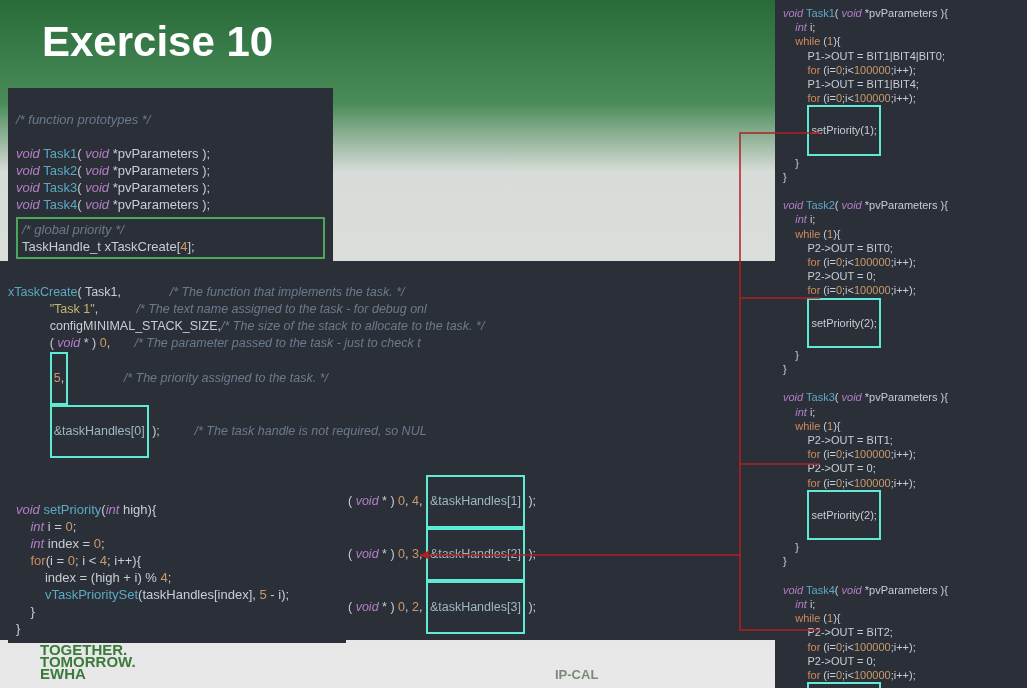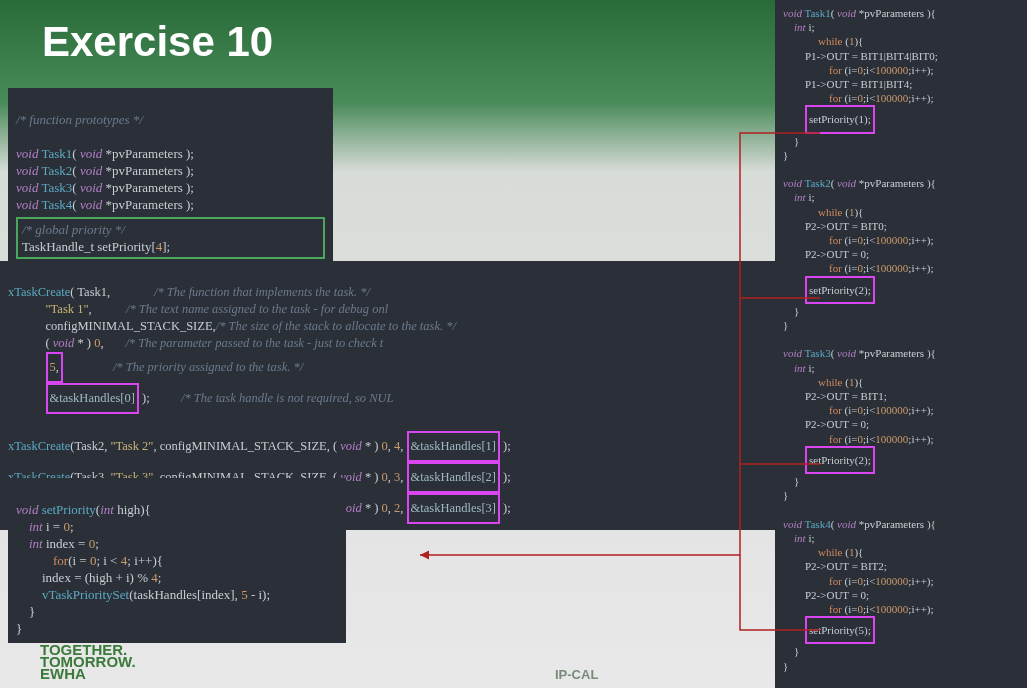--- a/index.html
+++ b/index.html
@@ -16,34 +16,34 @@
     top: 18px;
     left: 42px;
     color: #fff;
     font-size: 42px;
     font-weight: bold;
   }
   .codebox {
     position: absolute;
     background: #2b3038;
     color: #c8cdd4;
-    font-family: Liberation Serif, serif;
+    font-family: Liberation Sans, sans-serif;
     font-size: 13px;
     line-height: 17px;
     padding: 6px 8px;
     white-space: pre;
   }
   .c-comment { color: #6b7a8c; font-style: italic; text-align: center; }
   .c-type    { color: #b27fc6; font-style: italic; }
   .c-func    { color: #5aa9c4; }
   .c-string  { color: #c9b474; }
-  .c-kw      { color: #d08a5c; margin-left: 24px; }
+  .c-kw      { color: #d08a5c; }
   .c-num     { color: #cc9a6a; }
   .c-ident   { color: #9fb8c4; }
-  .hl-green  { border: 2px solid #d946ef; padding: 5px 2px; display: inline-block; }
+  .hl-green  { border: 2px solid #5eead4; padding: 16px 2px; display: inline-block; }
   .box-green { border: 2px solid #4aa85a; padding: 2px 4px; display: block; }
 
   
   #box1 { top: 88px; left: 8px; width: 325px; }
   #box1 .box-green { margin-top: 4px; }
 
   
   #box2 { top: 261px; left: 0; width: 804px; font-size: 12.5px; }
 
   
@@ -84,21 +84,21 @@
 <div class="slide-title">Exercise 10</div>
 
 <div id="box1" class="codebox">
 <span class="c-comment">/* function prototypes */</span>
 <span id="protolines">
 <span class="c-type">void</span> <span class="c-func">Task1</span>( <span class="c-type">void</span> *pvParameters );
 <span class="c-type">void</span> <span class="c-func">Task2</span>( <span class="c-type">void</span> *pvParameters );
 <span class="c-type">void</span> <span class="c-func">Task3</span>( <span class="c-type">void</span> *pvParameters );
 <span class="c-type">void</span> <span class="c-func">Task4</span>( <span class="c-type">void</span> *pvParameters );</span>
 <span class="box-green"><span class="c-comment">/* global priority */</span>
-<span>TaskHandle_t setPriority[</span><span class="c-num">4</span><span>];</span></span></div>
+<span>TaskHandle_t xTaskCreate[</span><span class="c-num">4</span><span>];</span></span></div>
 
 <div id="box2" class="codebox">
 <span class="c-func">xTaskCreate</span><span>( Task1,</span>              <span class="c-comment">/* The function that implements the task. */</span>
             <span class="c-string">"Task 1"</span><span>,</span>           <span class="c-comment">/* The text name assigned to the task - for debug onl</span>
             <span>configMINIMAL_STACK_SIZE,</span><span class="c-comment">/* The size of the stack to allocate to the task. */</span>
             <span>( </span><span class="c-type">void</span><span> * ) </span><span class="c-num">0</span><span>,</span>       <span class="c-comment">/* The parameter passed to the task - just to check t</span>
             <span class="hl-green"><span class="c-num">5</span><span>,</span></span>                <span class="c-comment">/* The priority assigned to the task. */</span>
             <span class="hl-green"><span class="c-ident">&amp;taskHandles[0]</span></span><span> );</span>          <span class="c-comment">/* The task handle is not required, so NUL</span>
 
 <span id="createrest"><span class="c-func">xTaskCreate</span>(Task2, <span class="c-string">"Task 2"</span>, configMINIMAL_STACK_SIZE, ( <span class="c-type">void</span> * ) <span class="c-num">0</span>, <span class="c-num">4</span>, <span class="hl-green"><span class="c-ident">&amp;taskHandles[1]</span></span> );

